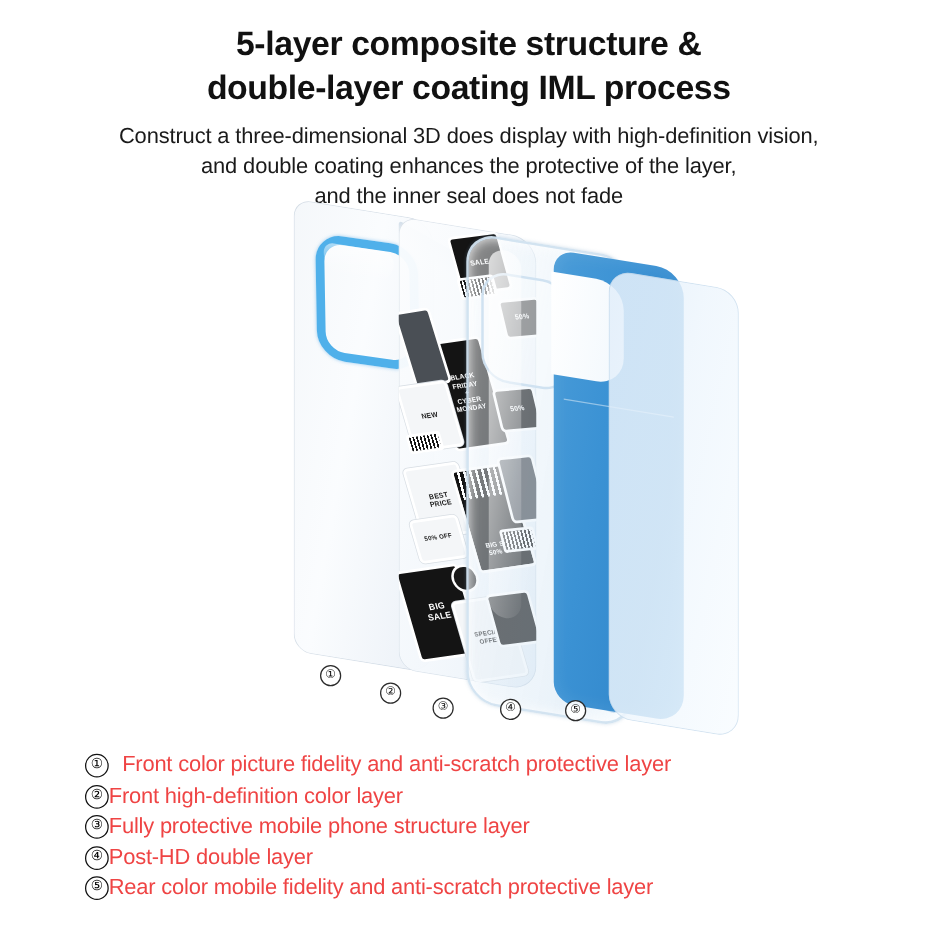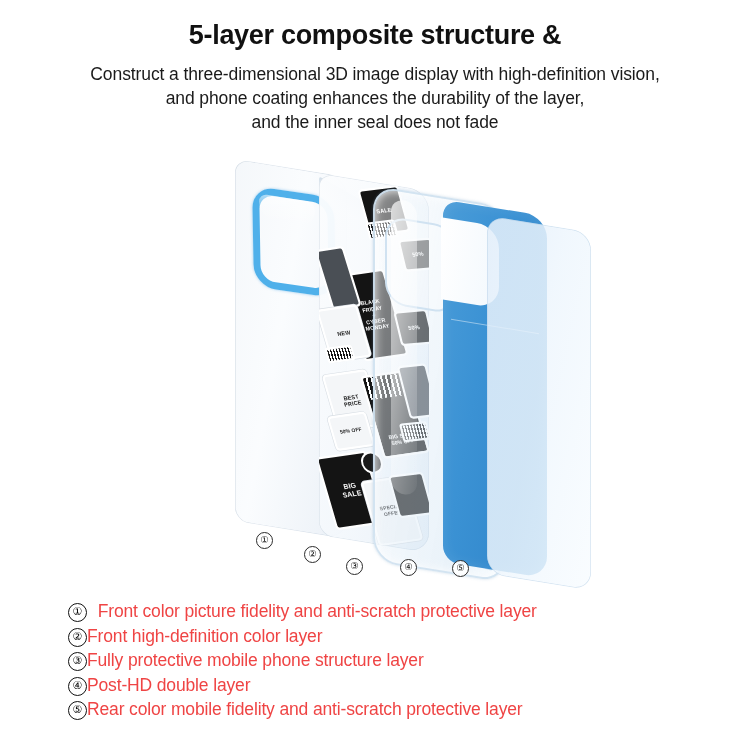--- a/index.html
+++ b/index.html
@@ -349,23 +349,24 @@
     letter-spacing: -0.15px;
     white-space: pre;
   }
   .legend-row.spaced .legend-text { margin-left: 6px; }
 </style>
 </head>
 <body>
 
 <div id="headings">
   <div class="title-line">5-layer composite structure &amp;</div>
+  <div class="title-line">double-layer coating IML process</div>
   <div id="subtitle">
-    <div class="sub-line">Construct a three-dimensional 3D image display with high-definition vision,</div>
-    <div class="sub-line">and phone coating enhances the durability of the layer,</div>
+    <div class="sub-line">Construct a three-dimensional 3D does display with high-definition vision,</div>
+    <div class="sub-line">and double coating enhances the protective of the layer,</div>
     <div class="sub-line">and the inner seal does not fade</div>
   </div>
 </div>
 
 <div id="diagram">
   <div id="stage">
 
     <div class="plate" id="layer1">
       <div id="layer1-topedge"></div>
     </div>

